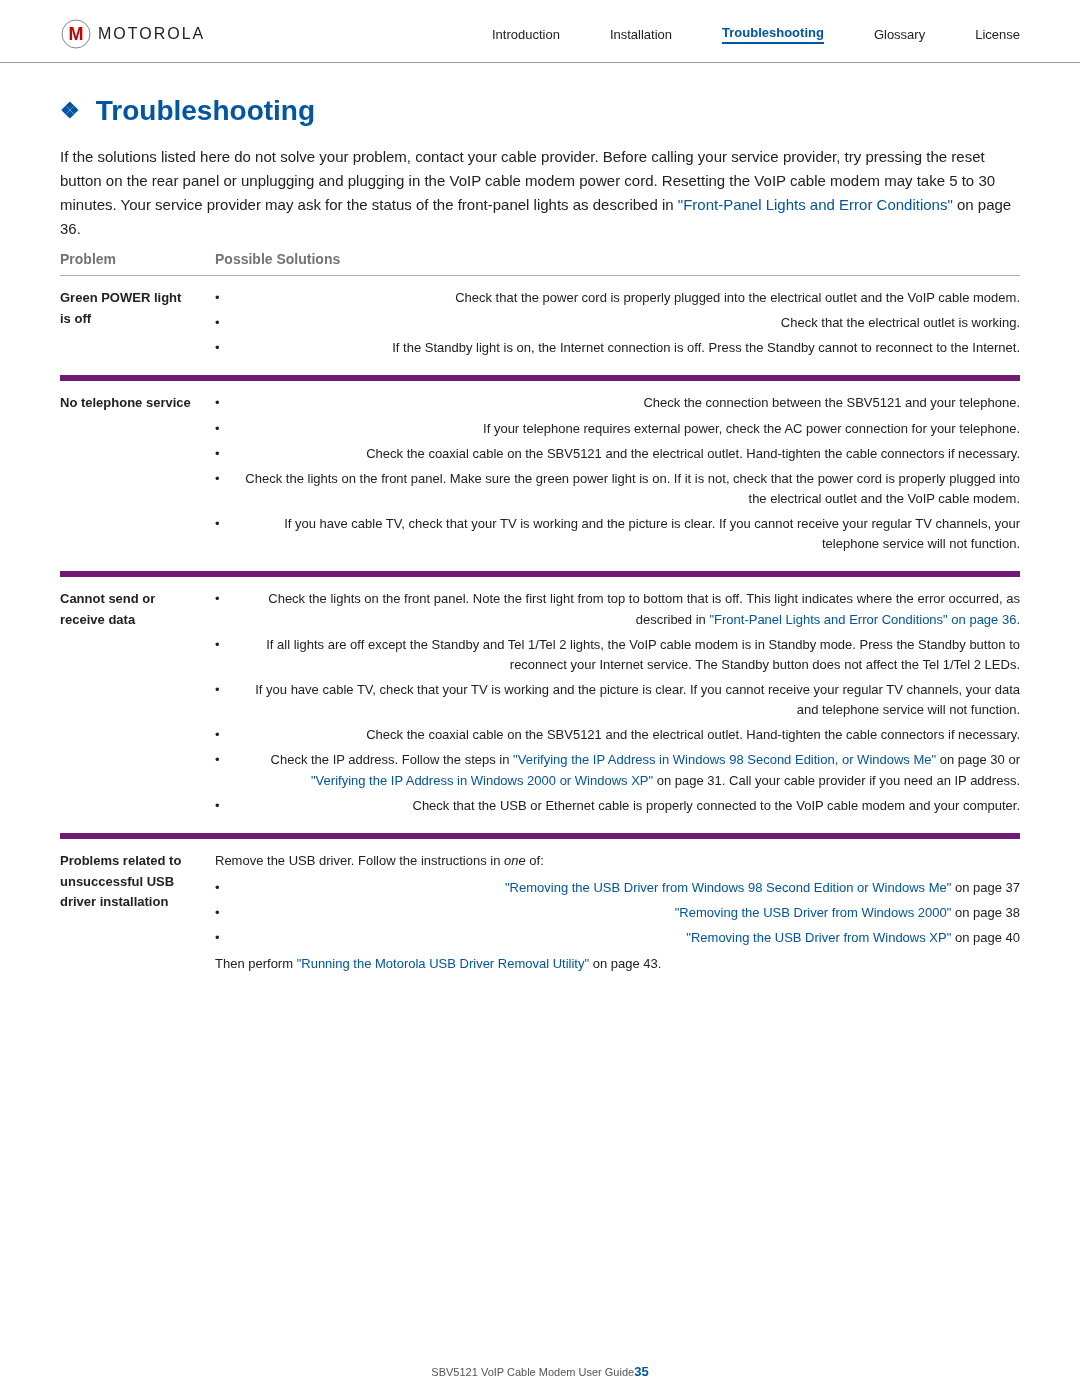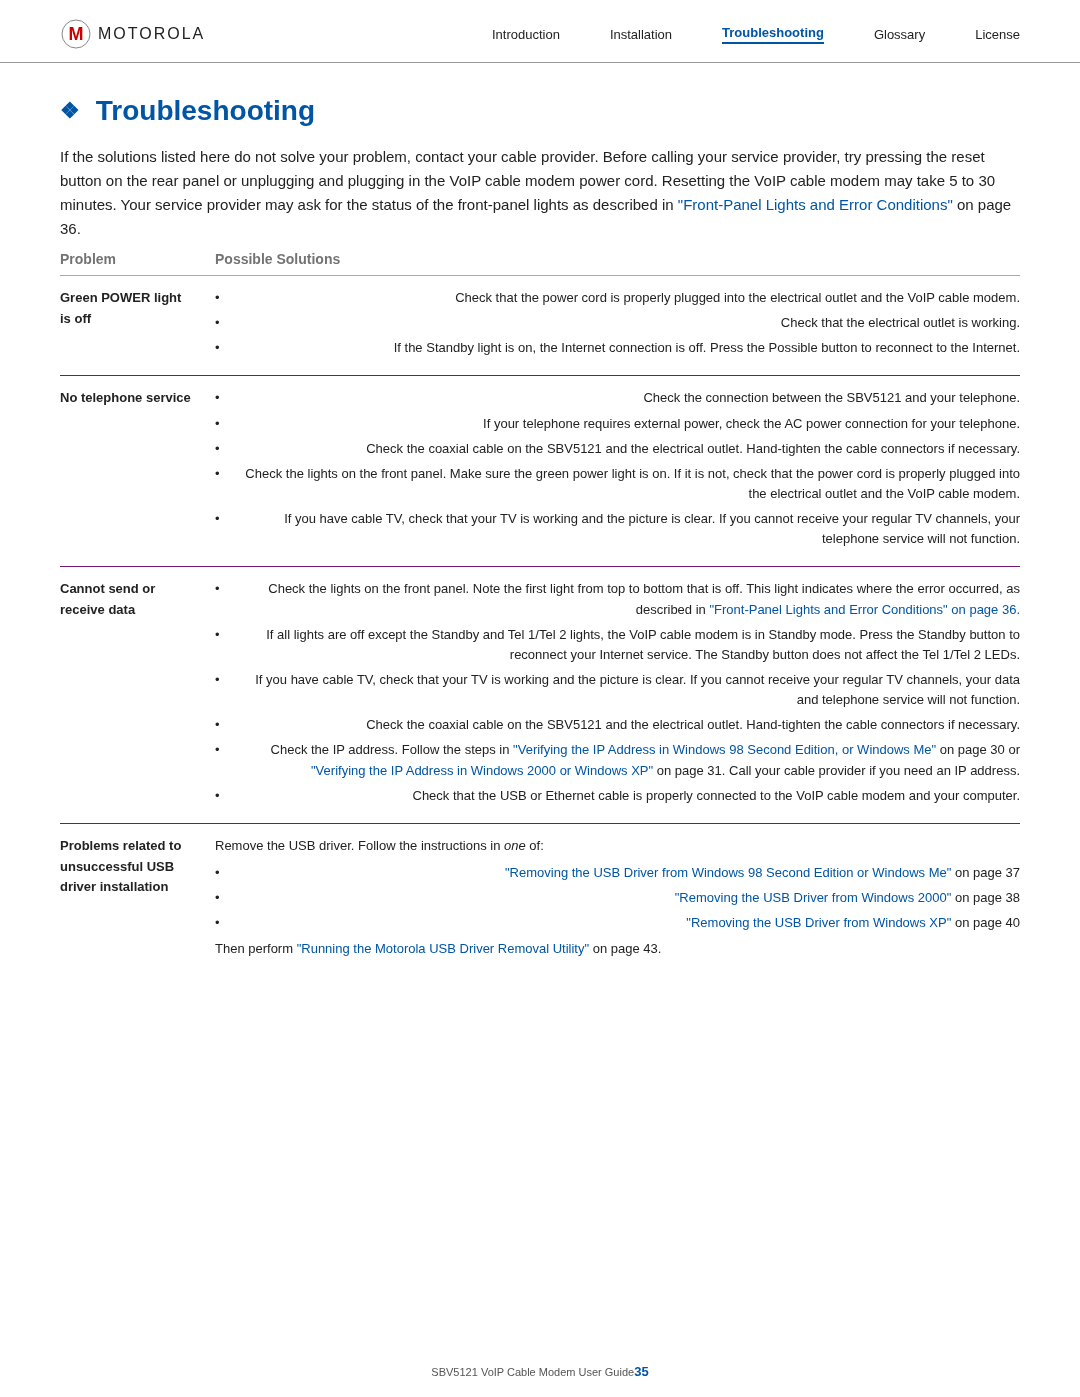--- a/index.html
+++ b/index.html
@@ -123,21 +123,21 @@
       line-height: 1.6;
     }
     .troubleshoot-table td:first-child {
       font-weight: bold;
       font-size: 13px;
       color: #222;
       width: 155px;
       padding-right: 20px;
     }
     .problem-row {
-      border-top: 1px solid #701a75;
+      border-top: 6px solid #701a75;
     }
     .problem-row:first-of-type {
       border-top: none;
     }
 
     
     .sol-list {
       list-style: none;
       padding: 0;
       margin: 0;
@@ -238,21 +238,21 @@
         </tr>
       </thead>
       <tbody>
 
         <tr class="problem-row">
           <td><span>Green POWER light is off</span></td>
           <td>
             <ul class="sol-list">
               <li><span>Check that the power cord is properly plugged into the electrical outlet and the VoIP cable modem.</span></li>
               <li><span>Check that the electrical outlet is working.</span></li>
-              <li><span>If the Standby light is on, the Internet connection is off. Press the Possible button to reconnect to the Internet.</span></li>
+              <li><span>If the Standby light is on, the Internet connection is off. Press the Standby cannot to reconnect to the Internet.</span></li>
             </ul>
           </td>
         </tr>
 
         <tr class="problem-row">
           <td><span>No telephone service</span></td>
           <td>
             <ul class="sol-list">
               <li><span>Check the connection between the SBV5121 and your telephone.</span></li>
               <li><span>If your telephone requires external power, check the AC power connection for your telephone.</span></li>

